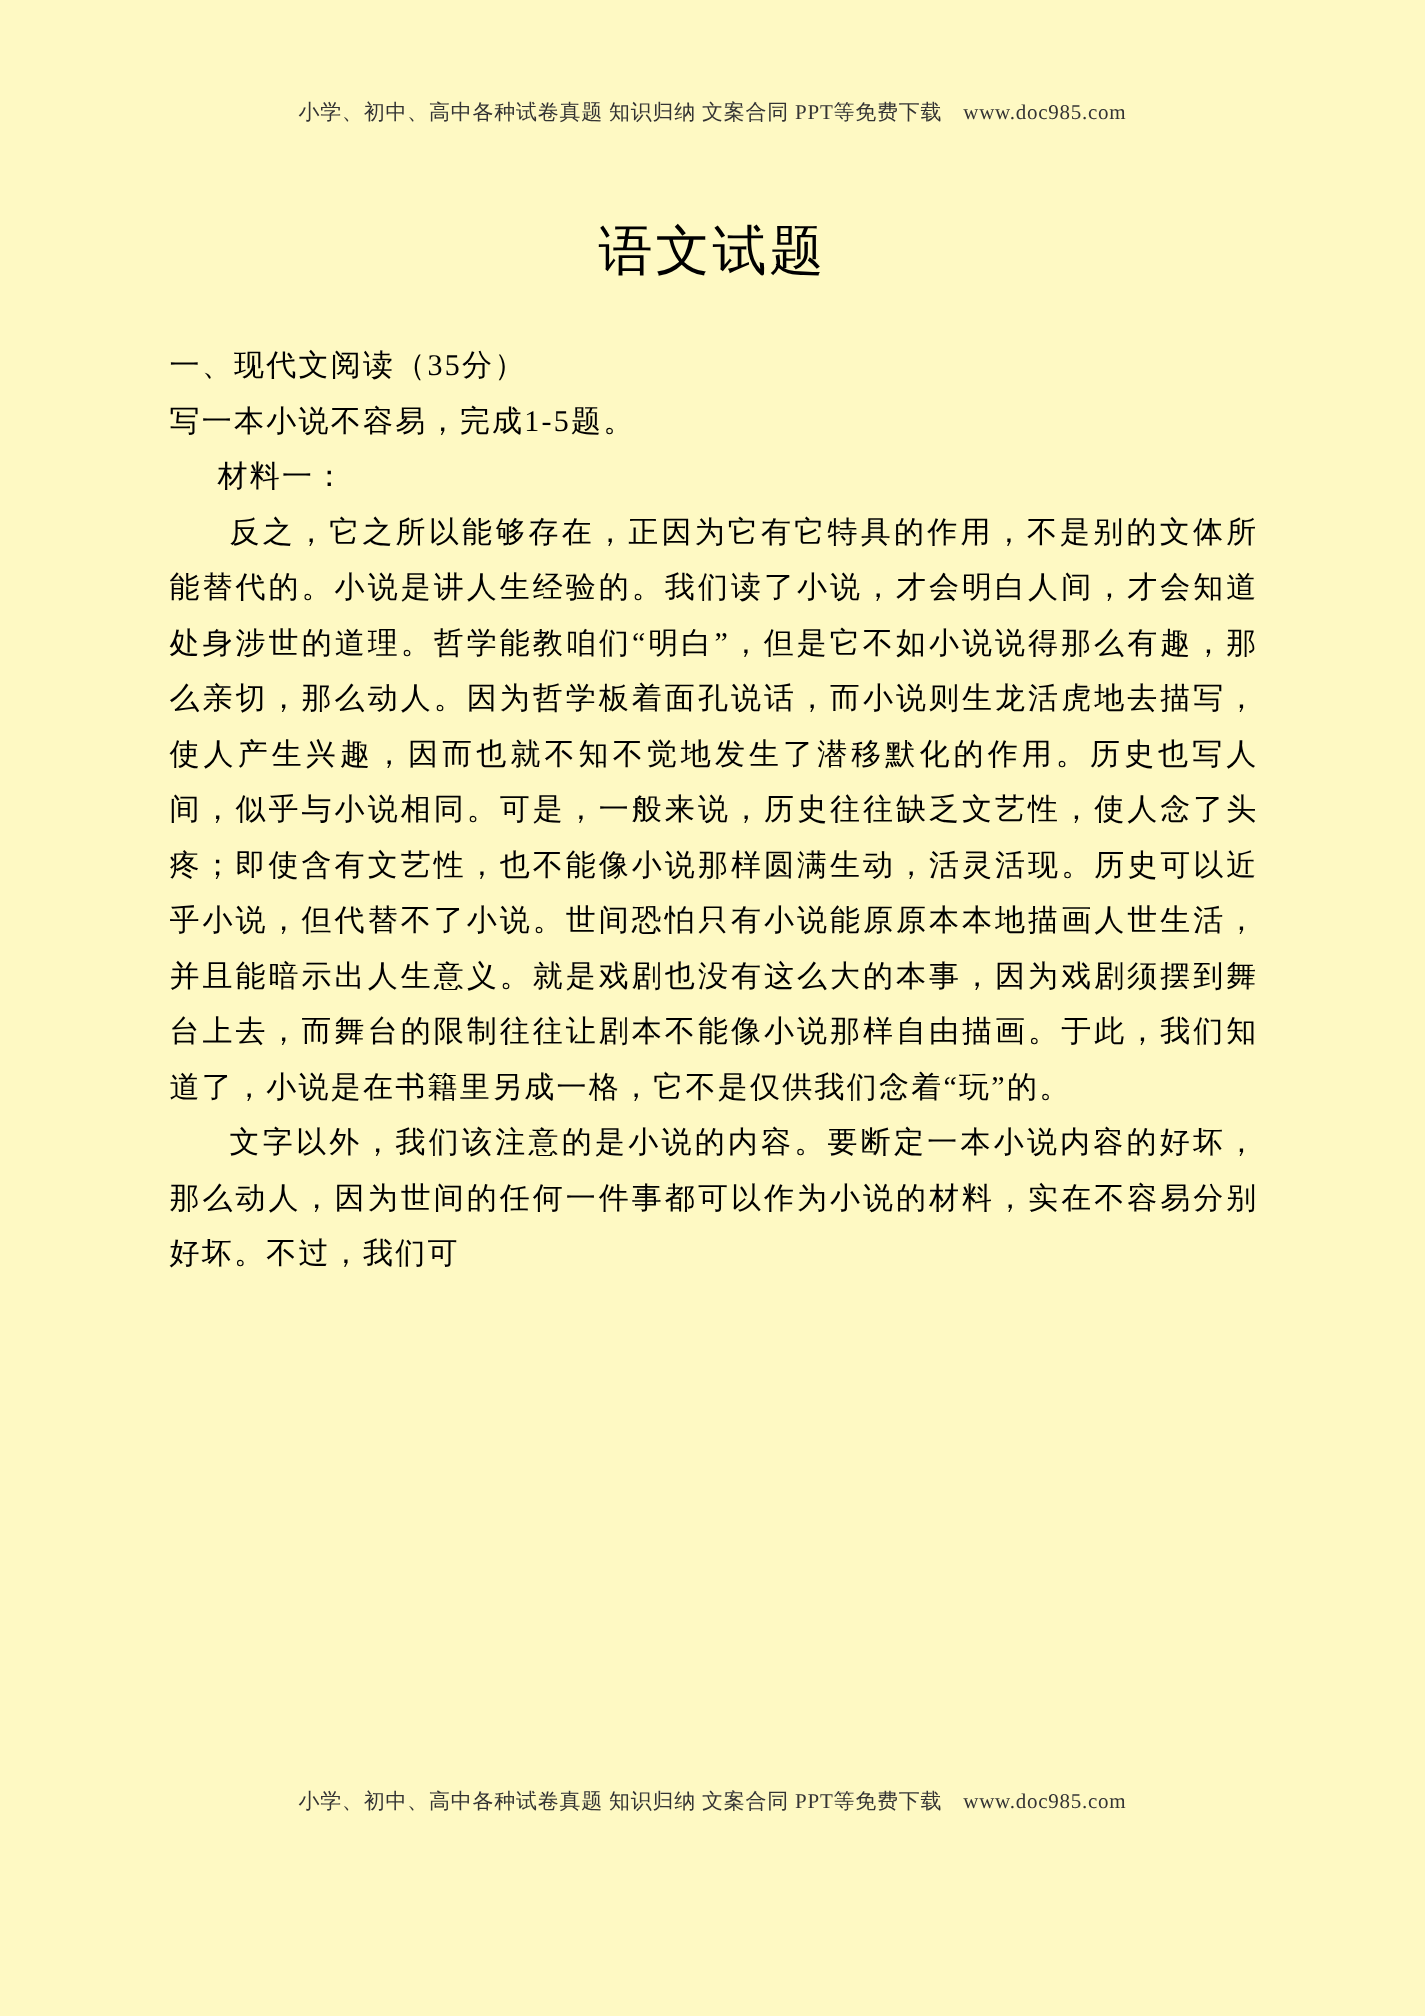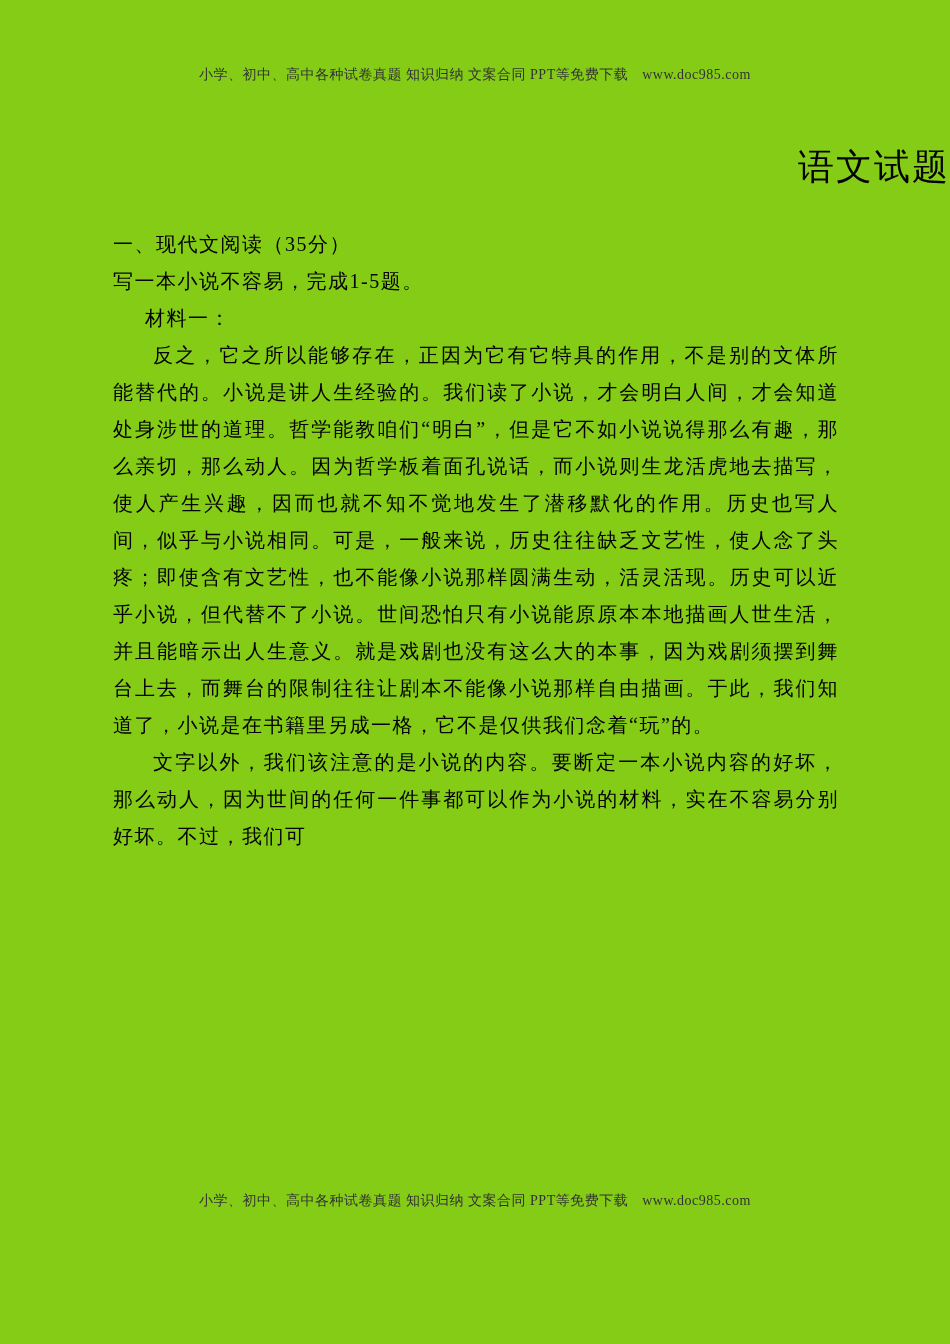--- a/index.html
+++ b/index.html
@@ -2,21 +2,21 @@
 <html><head>
 <meta charset="utf-8">
 <style>
   * { margin: 0; padding: 0; box-sizing: border-box; }
   html, body { background: #ffffff; }
   .page {
     position: relative;
     width: 950px;
     height: 1344px;
     margin: 0 auto;
-    background: #84cc16;
+    background: #fef9c3;
     font-family: "Liberation Serif", "DejaVu Serif", serif;
     color: #000000;
     overflow: hidden;
   }
   .watermark {
     position: absolute;
     left: 0;
     width: 100%;
     text-align: center;
     font-size: 14px;
@@ -25,21 +25,21 @@
     white-space: nowrap;
   }
   .watermark .wm-text { margin-right: 10px; }
   .watermark.top { top: 66px; }
   .watermark.bottom { top: 1192px; }
   .title {
     position: absolute;
     top: 143px;
     left: 0;
     width: 100%;
-    text-align: right;
+    text-align: center;
     font-size: 36px;
     font-weight: 400;
     letter-spacing: 2px;
   }
   .content {
     position: absolute;
     top: 226px;
     left: 113px;
     width: 726px;
     font-size: 20px;

